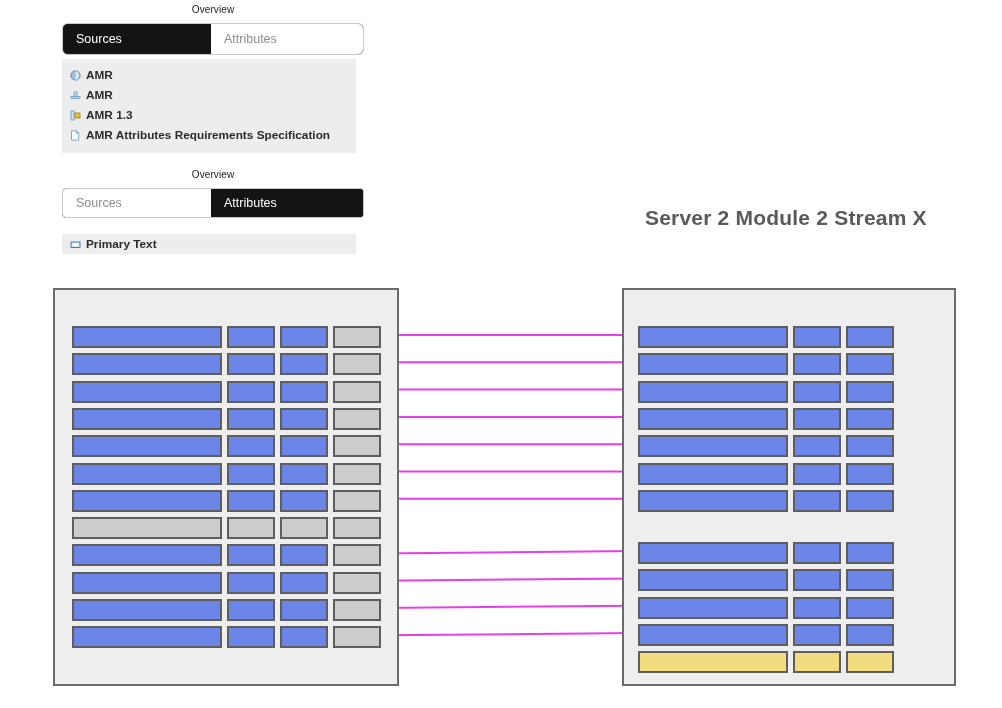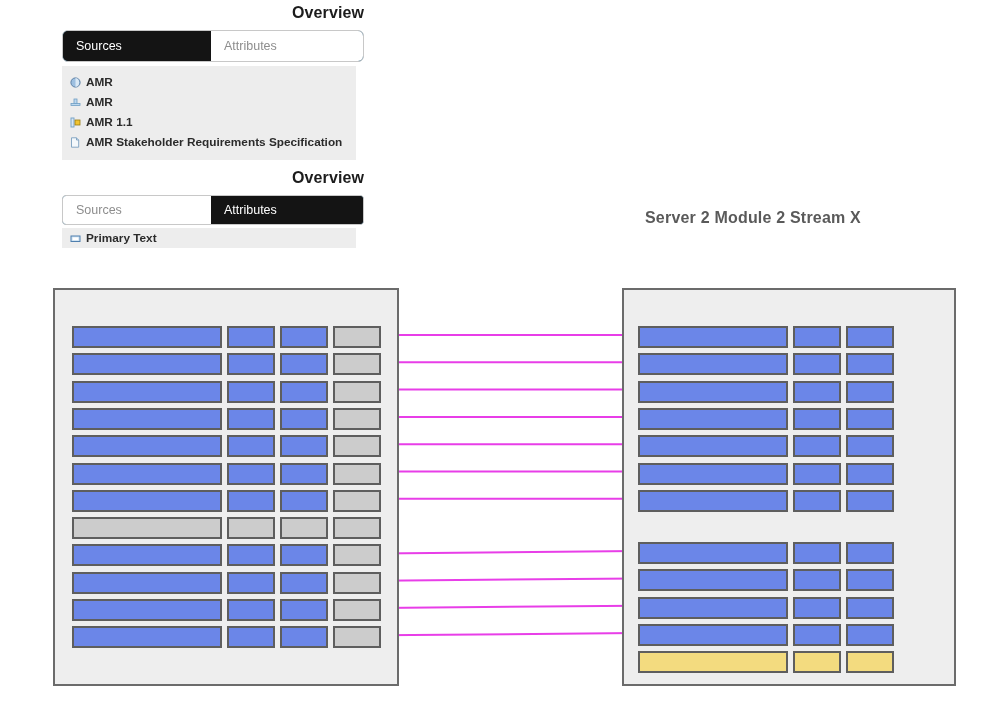--- a/index.html
+++ b/index.html
@@ -8,22 +8,22 @@
     background:#ffffff;
     font-family:"Liberation Sans", sans-serif;
     position:relative;
     overflow:hidden;
     -webkit-font-smoothing:antialiased;
   }
   .panel{position:absolute;}
 
   
   .ov-title{
-    font-size:16px;font-weight:bold;color:#1c1c1c;
-    text-align:right;letter-spacing:.1px;
+    font-size:10px;font-weight:normal;color:#1c1c1c;
+    text-align:center;letter-spacing:.1px;
   }
   .tabbar{
     display:flex;
     border:1px solid #c8c8c8;
     border-radius:6px;
     overflow:hidden;
     background:#0c4a6e;
     box-sizing:border-box;
   }
   .tab{
@@ -46,21 +46,21 @@
   .listrow.shade{background:#ededed;}
   .ico{
     width:11px;height:11px;margin-right:5px;
     position:relative;flex:0 0 auto;
     display:inline-block;
   }
   .ico svg{display:block;}
 
   
   .big-title{
-    font-size:16px;font-weight:bold;color:#5a5a5a;
+    font-size:21px;font-weight:bold;color:#5a5a5a;
     line-height:30px;letter-spacing:.2px;
   }
 
   
   .board{
     position:absolute;
     background:#eeeeee;
     border:2px solid #6b6b6b;
     box-sizing:border-box;
   }
@@ -112,48 +112,48 @@
       <span>AMR</span>
     </div>
 
     <div class="listrow">
       <span class="ico">
         <svg width="11" height="11" viewBox="0 0 11 11">
           <rect x="1" y="1" width="3" height="9" fill="#d7e6f3" stroke="#6f9ec4" stroke-width=".9"></rect>
           <rect x="5" y="3" width="5" height="5" fill="#f0c330" stroke="#9a7a10" stroke-width=".8"></rect>
         </svg>
       </span>
-      <span>AMR 1.1</span>
+      <span>AMR 1.3</span>
     </div>
 
     <div class="listrow">
       <span class="ico">
         <svg width="11" height="11" viewBox="0 0 11 11">
           <path d="M1.5 .8 h5 l2.2 2.2 v7.2 h-7.2 z" fill="#f4f8fb" stroke="#7b9fc0" stroke-width=".9"></path>
           <path d="M6.5 .8 v2.2 h2.2" fill="#cfe0ee" stroke="#7b9fc0" stroke-width=".9"></path>
         </svg>
       </span>
-      <span>AMR Stakeholder Requirements Specification</span>
+      <span>AMR Attributes Requirements Specification</span>
     </div>
   </div>
 </div>
 
 <div class="panel" style="left:62px;top:169px;width:302px;">
   <div class="ov-title">Overview</div>
 
   <div class="tabbar" style="margin-top:8px;height:30px;border-radius:4px;">
     <div class="tab inactive tab-pad" style="width:148px;">
       <span>Sources</span>
     </div>
     <div class="tab active tab-pad" style="width:152px;">
       <span>Attributes</span>
     </div>
   </div>
 
-  <div class="listbox" style="margin-top:3px;width:294px;">
+  <div class="listbox" style="margin-top:16px;width:294px;">
     <div class="listrow shade">
       <span class="ico">
         <svg width="11" height="11" viewBox="0 0 11 11">
           <rect x="1" y="3" width="9" height="5.5" fill="#cfe2f2" stroke="#4f7fae" stroke-width="1"></rect>
           <rect x="2.6" y="4.4" width="5.8" height="2.7" fill="#ffffff"></rect>
         </svg>
       </span>
       <span>Primary Text</span>
     </div>
   </div>

